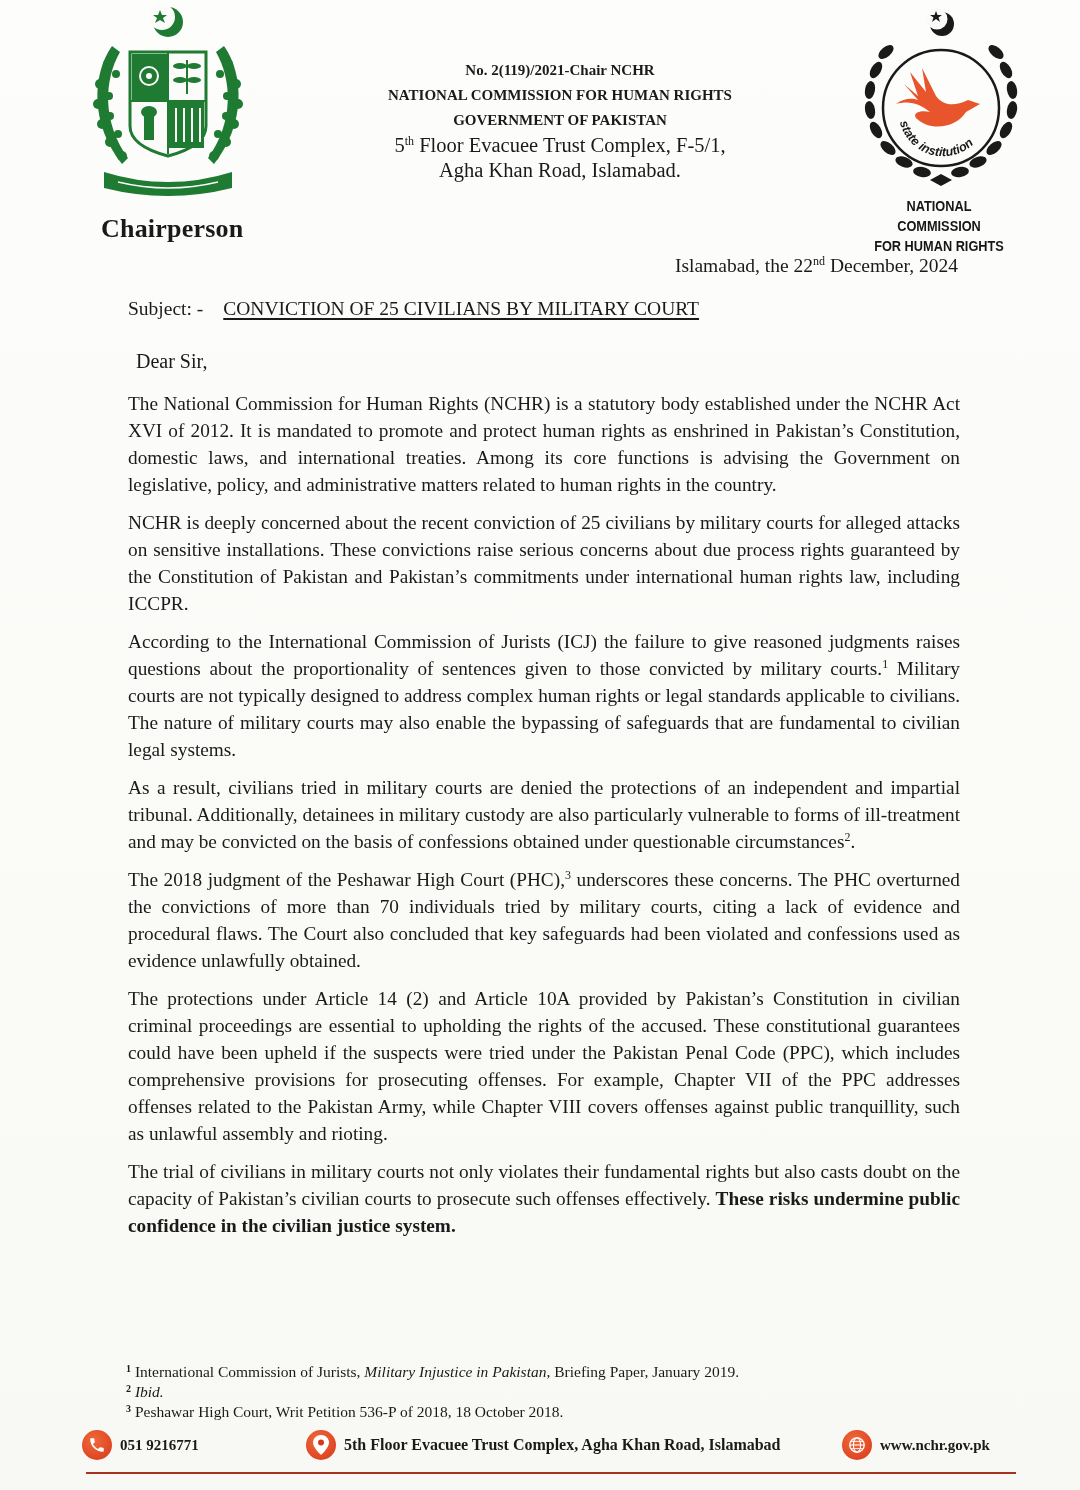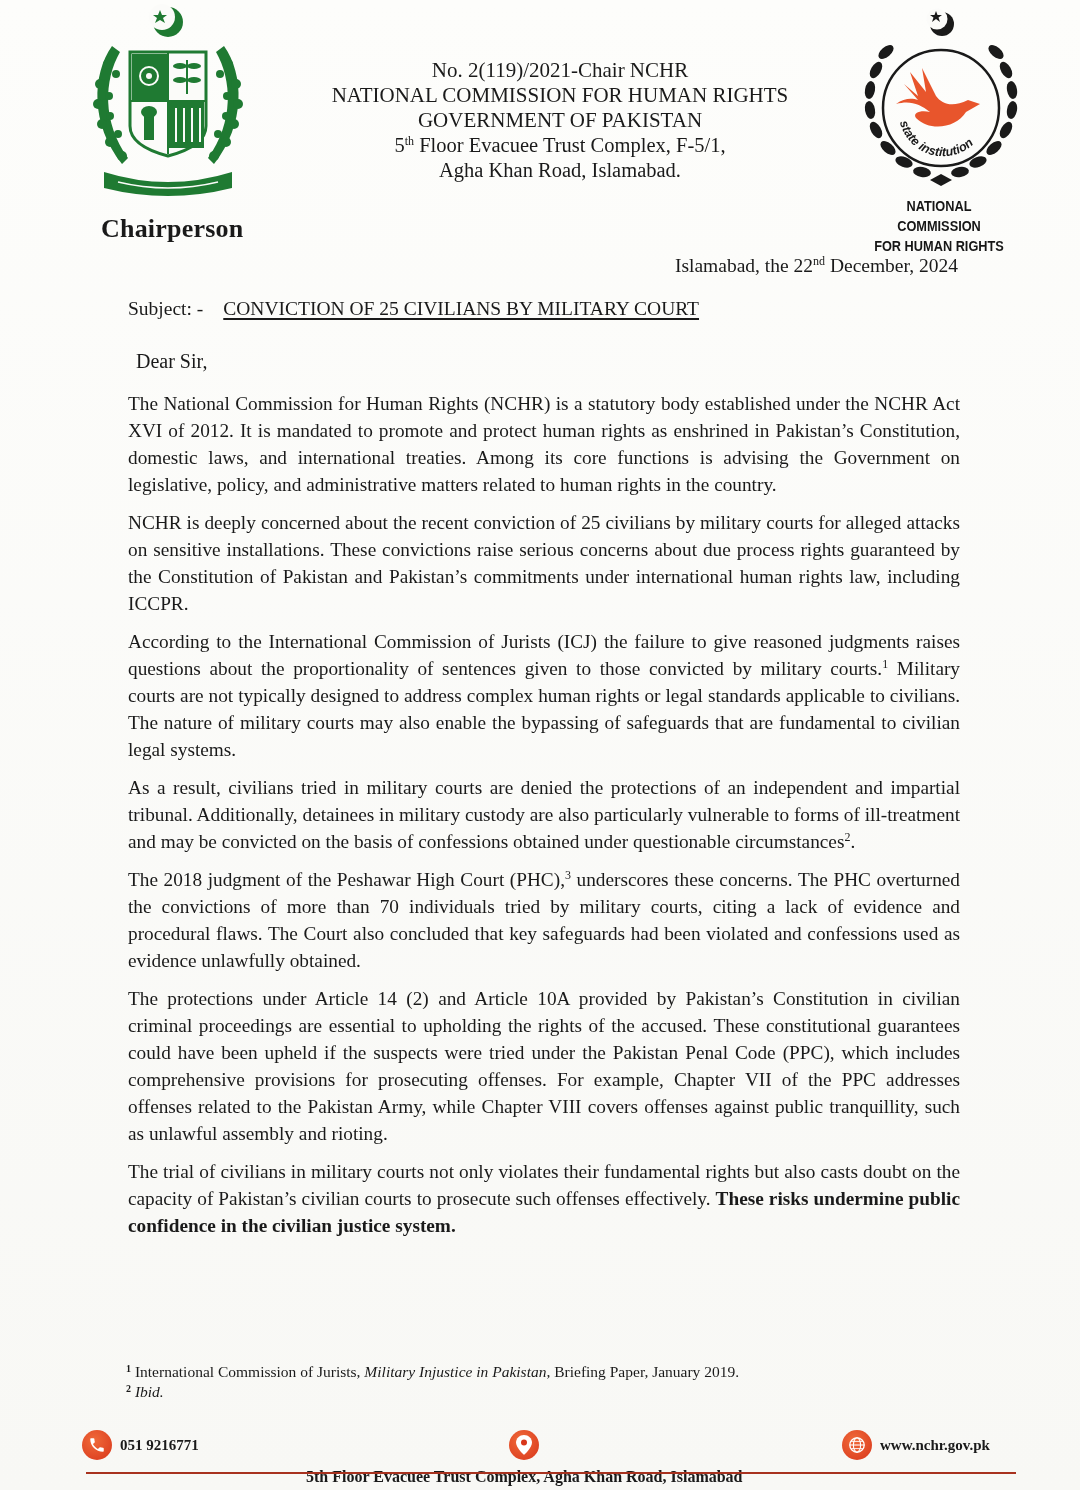--- a/index.html
+++ b/index.html
@@ -21,21 +21,21 @@
       width: 172px; height: 200px;
     }
     .chairperson {
       position: absolute; left: 101px; top: 214px;
       font-size: 26px; font-weight: bold; letter-spacing: 0.2px;
     }
     .center-head {
       position: absolute; left: 300px; top: 58px; width: 520px;
       text-align: center; line-height: 25px;
     }
-    .center-head .bold { font-weight: normal; font-size: 21px; }
+    .center-head .bold { font-weight: bold; font-size: 15px; }
     .center-head .normal { font-size: 20.5px; }
     .center-head sup { font-size: 12px; vertical-align: 7px; line-height: 0; }
     .emblem-right {
       position: absolute; left: 856px; top: 4px;
       width: 170px; height: 192px;
     }
     .nchr-caption {
       position: absolute; left: 860px; top: 196px; width: 158px;
       text-align: center;
       font-family: "Liberation Sans", "DejaVu Sans", sans-serif;
@@ -73,21 +73,21 @@
     .footnotes i { font-style: italic; }
     
     .footer {
       position: absolute; left: 82px; top: 1430px; width: 935px; height: 34px;
     }
     .contact {
       position: absolute; top: 0; display: flex; align-items: center; gap: 8px;
       font-weight: bold; font-size: 15px;
     }
     .contact.phone { left: 0; font-family: Liberation Serif, serif; }
-    .contact.address { left: 224px; font-size: 16px; flex-direction: column; }
+    .contact.address { left: 224px; font-size: 16px; }
     .contact.web { left: 760px; }
     .icon-circle {
       width: 30px; height: 30px; border-radius: 50%;
       background: radial-gradient(circle at 40% 35%, #f06a3a, #d8361a);
       display: flex; align-items: center; justify-content: center;
     }
     .rule {
       position: absolute; left: 86px; top: 1472px; width: 930px; height: 2px;
       background: #a8321f;
     }
@@ -235,20 +235,21 @@
     <p><span>According to the International Commission of Jurists (ICJ) the failure to give reasoned judgments raises questions about the proportionality of sentences given to those convicted by military courts.</span><sup>1</sup><span> Military courts are not typically designed to address complex human rights or legal standards applicable to civilians. The nature of military courts may also enable the bypassing of safeguards that are fundamental to civilian legal systems.</span></p>
     <p><span>As a result, civilians tried in military courts are denied the protections of an independent and impartial tribunal. Additionally, detainees in military custody are also particularly vulnerable to forms of ill-treatment and may be convicted on the basis of confessions obtained under questionable circumstances</span><sup>2</sup><span>.</span></p>
     <p><span>The 2018 judgment of the Peshawar High Court (PHC),</span><sup>3</sup><span> underscores these concerns. The PHC overturned the convictions of more than 70 individuals tried by military courts, citing a lack of evidence and procedural flaws. The Court also concluded that key safeguards had been violated and confessions used as evidence unlawfully obtained.</span></p>
     <p>The protections under Article 14 (2) and Article 10A provided by Pakistan’s Constitution in civilian criminal proceedings are essential to upholding the rights of the accused. These constitutional guarantees could have been upheld if the suspects were tried under the Pakistan Penal Code (PPC), which includes comprehensive provisions for prosecuting offenses. For example, Chapter VII of the PPC addresses offenses related to the Pakistan Army, while Chapter VIII covers offenses against public tranquillity, such as unlawful assembly and rioting.</p>
     <p><span>The trial of civilians in military courts not only violates their fundamental rights but also casts doubt on the capacity of Pakistan’s civilian courts to prosecute such offenses effectively. </span><span class="bold">These risks undermine public confidence in the civilian justice system.</span></p>
   </div>
 
   <div class="footnotes">
     <div><sup>1</sup> <span>International Commission of Jurists, </span><i>Military Injustice in Pakistan</i><span>, Briefing Paper, January 2019.</span></div>
     <div><sup>2</sup> <i>Ibid.</i></div>
+    <div><sup>3</sup> <span>Peshawar High Court, Writ Petition 536-P of 2018, 18 October 2018.</span></div>
   </div>
 
   <div class="footer">
     <div class="contact phone">
       <span class="icon-circle">
         <svg width="18" height="18" viewBox="0 0 24 24">
             <path d="M6.6 10.8c1.4 2.8 3.8 5.1 6.6 6.6l2.2-2.2c.3-.3.7-.4 1-.2 1.1.4 2.3.6 3.6.6.6 0 1 .4 1 1V20c0 .6-.4 1-1 1C10.6 21 3 13.4 3 4c0-.6.4-1 1-1h3.5c.6 0 1 .4 1 1 0 1.3.2 2.5.6 3.6.1.3 0 .7-.2 1L6.6 10.8z" fill="#fff"></path>
           </svg>
       </span>
       <span>051 9216771</span>

